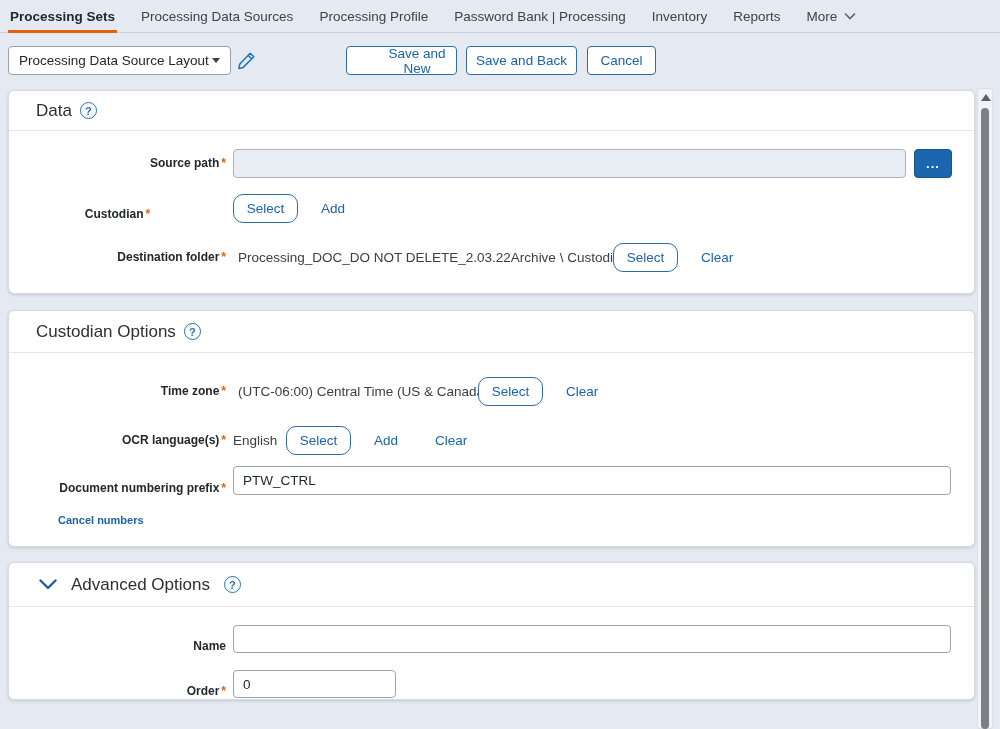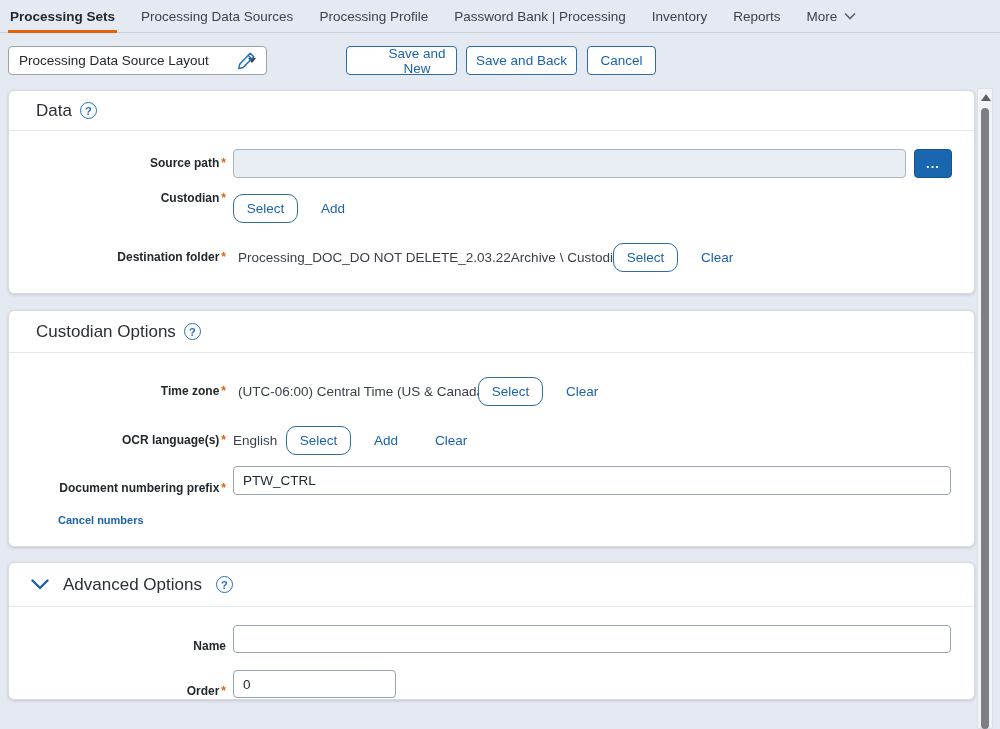--- a/index.html
+++ b/index.html
@@ -24,21 +24,21 @@
   }
   .tab.active { font-weight:bold; color:#23282d; }
   .tab.active::after {
     content:""; position:absolute; left:-2px; right:-2px; bottom:-1px;
     height:3px; background:#E8600A;
   }
   .tab .chev { margin-left:7px; display:inline-flex; }
 
   
   .layout-dropdown {
-    position:absolute; left:8px; top:46px; width:259px; height:29px;
+    position:absolute; left:8px; top:46px; width:223px; height:29px;
     background:#fff; border:1px solid #99a1ae; border-radius:4px;
     display:flex; align-items:center; justify-content:space-between;
     padding:0 10px; font-size:13.5px; color:#23282d; cursor:pointer;
   }
   .caret-down {
     width:0; height:0; border-left:4px solid transparent;
     border-right:4px solid transparent; border-top:5px solid #3a4048;
   }
   .pencil-btn { position:absolute; left:237px; top:50px; cursor:pointer; }
 
@@ -59,21 +59,21 @@
   }
   #card-data      { top:90px;  height:204px; }
   #card-custodian { top:310px; height:237px; }
   #card-advanced  { top:562px; height:138px; }
 
   .card-header {
     height:40px; border-bottom:1px solid #e3e6eb;
     display:flex; align-items:center; padding-left:27px; gap:8px;
     font-size:17px; font-weight:500; color:#2b3036;
   }
-  #card-advanced .card-header { height:44px; padding-left:22px; gap:14px; }
+  #card-advanced .card-header { height:44px; padding-left:30px; gap:14px; }
 
   .help-icon {
     width:17px; height:17px; border:1.5px solid #2272b9; border-radius:50%;
     color:#2272b9; font-size:11px; font-weight:bold;
     display:inline-flex; align-items:center; justify-content:center; flex:0 0 auto;
   }
 
   .flabel {
     position:absolute; left:0; width:217px; text-align:right;
     font-size:12px; font-weight:bold; color:#23282d; white-space:nowrap;
@@ -163,21 +163,21 @@
     <span>Data</span>
     <span class="help-icon">?</span>
   </div>
 
   <label class="flabel" style="top:65px;">
     <span>Source path</span><span class="req">*</span>
   </label>
   <input class="text-input readonly-input" style="left: 224px; top: 58px; width: 673px;" value="">
   <button class="browse-btn">...</button>
 
-  <label class="flabel" style="top:100px;">
+  <label class="flabel" style="top:116px;text-align:center;">
     <span>Custodian</span><span class="req">*</span>
   </label>
   <button class="btn select-btn" style="left:224px; top:103px;">Select</button>
   <a class="link" style="left:312px; top:110px;">Add</a>
 
   <label class="flabel" style="top:159px;">
     <span>Destination folder</span><span class="req">*</span>
   </label>
   <span class="fvalue" style="left:229px; top:159px;">Processing_DOC_DO NOT DELETE_2.03.22Archive \ Custodians</span>
   <button class="btn select-btn" style="left:604px; top:152px;">Select</button>

